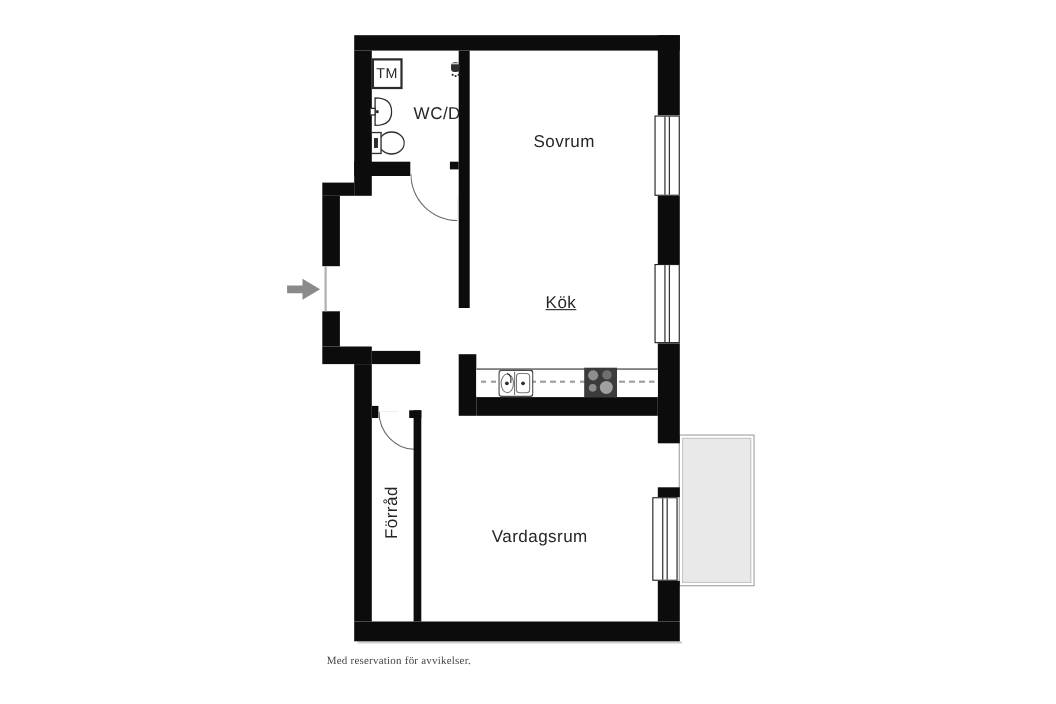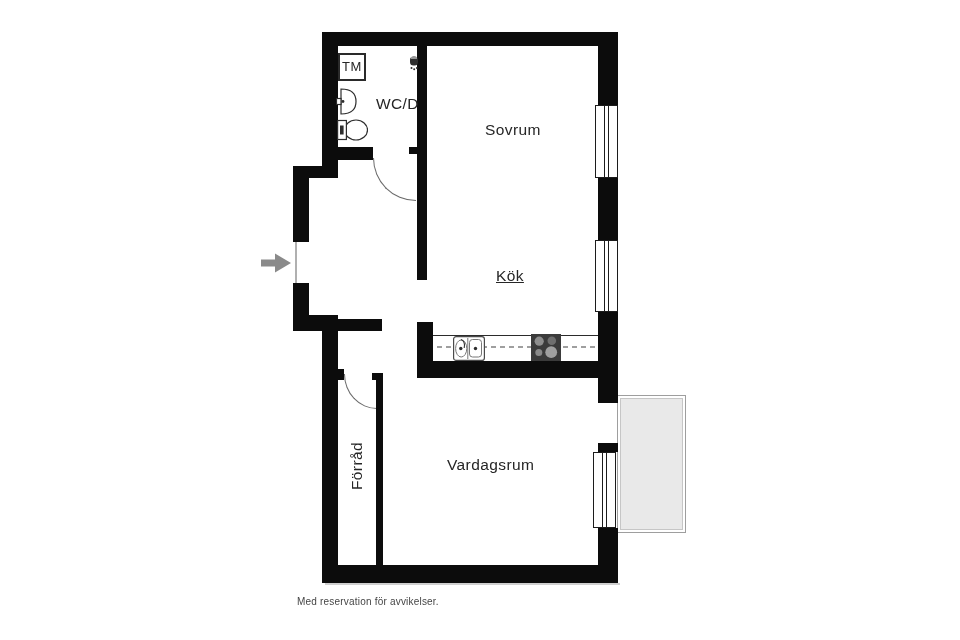--- a/index.html
+++ b/index.html
@@ -25,21 +25,21 @@
   #kitchen-counter{position:absolute;left:433px;top:335px;width:165px;height:25px;
        background:#fff;border-top:1px solid #2b2b2b;z-index:3;}
   #counter-dash{position:absolute;left:437px;top:346px;width:158px;height:2px;z-index:4;
        background:repeating-linear-gradient(90deg,var(--counter-dash,#9f9f9f) 0 5px,transparent 5px 9px);}
   .fixture{position:absolute;z-index:5;}
   #entry-door{position:absolute;left:295px;top:242px;width:2px;height:41px;
        background:var(--entrance-door,#b0b0b0);z-index:4;}
   #bottom-shadow{position:absolute;left:325px;top:583px;width:295px;height:2px;
        background:#cfcfcf;z-index:1;}
   #footer-note{position:absolute;left:297px;top:596px;font-size:10px;letter-spacing:.2px;
-       color:var(--footer-text,#454545);z-index:6;}
+       color:var(--footer-text,#454545);z-index:6;font-family:Liberation Serif, serif;}
   svg .stroke-fix{fill:#fff;stroke:var(--fixture-stroke,#2e2e2e);stroke-width:1.2;}
   svg .thin{fill:none;stroke:#777;stroke-width:1;}
   svg .dark{fill:var(--fixture-stroke,#2e2e2e);}
 </style>
 </head>
 <body>
 
 <div id="plan">
 
   <div class="wall" style="left:322px;top:32px;width:296px;height:14px;"></div>
@@ -124,16 +124,16 @@
     <circle cx="8.2" cy="7.2" r="4.6" fill="#8e8e8e"></circle>
     <circle cx="20.8" cy="6.8" r="4.3" fill="#6f6f6f"></circle>
     <circle cx="7.8" cy="18.6" r="3.5" fill="#8a8a8a"></circle>
     <circle cx="20.2" cy="18.2" r="5.9" fill="#a0a0a0"></circle>
   </svg>
 
   <div class="room-label" style="left:376px;top:95px;">WC/D</div>
   <div class="room-label" style="left:485px;top:121px;">Sovrum</div>
   <div class="room-label" style="left:496px;top:267px;text-decoration:underline;">Kök</div>
   <div class="room-label" style="left:312px;top:457px;width:90px;text-align:center;transform:rotate(-90deg);">Förråd</div>
-  <div class="room-label" style="left:447px;top:456px;text-align:center;">Vardagsrum</div>
+  <div class="room-label" style="left:447px;top:480px;text-align:center;">Vardagsrum</div>
 
   <div id="footer-note">Med reservation för avvikelser.</div>
 </div>
 
 </body></html>

